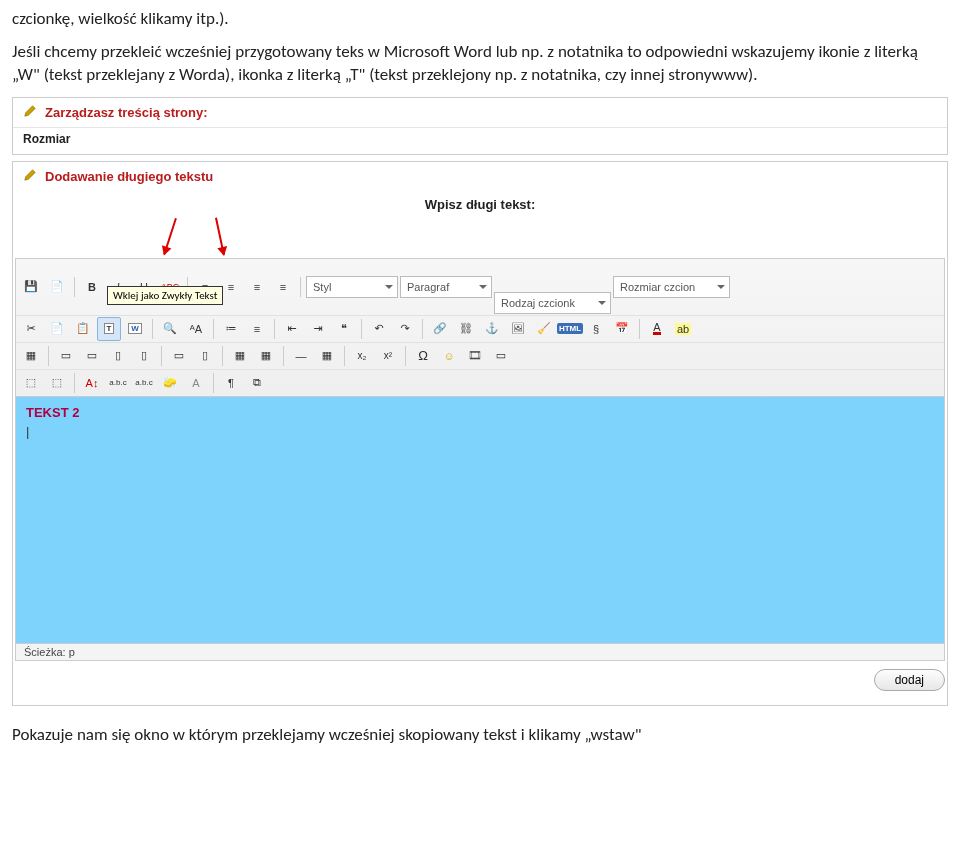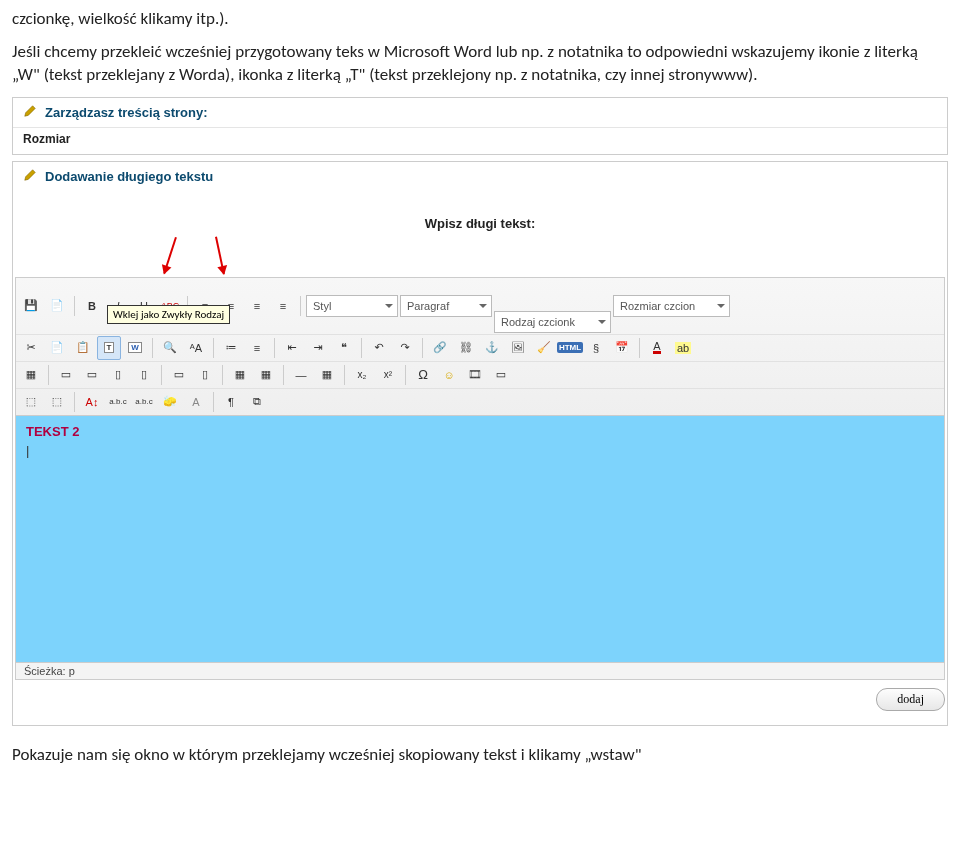--- a/index.html
+++ b/index.html
@@ -19,27 +19,27 @@
     background: #fff;
   }
   .panel-header {
     display: flex;
     align-items: center;
     gap: 8px;
     padding: 6px 10px;
     font-family: Verdana, Arial, sans-serif;
     font-size: 13px;
     font-weight: bold;
-    color: #0c4a6e;
+    color: #b91c1c;
     border-bottom: 1px solid #e5e5e5;
   }
   .panel-body { padding: 4px 10px 8px 10px; font-family: Verdana, Arial, sans-serif; font-size: 12px; }
   .pencil-icon { width: 14px; height: 14px; display: inline-block; }
   .editor-wrap { padding: 2px; }
-  .editor-label { text-align: center; font-weight: bold; font-size: 13px; padding: 4px 0 6px 0; font-family: Verdana, Arial; margin-top: 19px; }
+  .editor-label { text-align: center; font-weight: bold; font-size: 13px; padding: 4px 0 6px 0; font-family: Verdana, Arial; }
   .arrows { position: relative; height: 40px; }
   .arrow {
     position: absolute;
     width: 2px;
     height: 38px;
     background: #d00;
     transform-origin: top left;
   }
   .arrow::after {
     content: "";
@@ -124,21 +124,21 @@
     color: #444;
     font-family: Verdana, Arial;
   }
   .dodaj-row { display: flex; justify-content: flex-end; padding: 8px 0; }
   .dodaj-btn {
     border: 1px solid #aaa;
     border-radius: 11px;
     background: linear-gradient(#fdfdfd,#e7e7e7);
     font-size: 12px;
     padding: 3px 20px;
-    font-family: Liberation Serif, serif;
+    font-family: Liberation Sans, sans-serif;
     cursor: pointer;
   }
   .html-badge {
     font-size: 8px; font-weight: bold; color: #fff;
     background: #3b6fb5; padding: 1px 2px; border-radius: 2px;
   }
   .abc-strike { text-decoration: line-through; color: #c00; font-size: 9px; font-weight: normal;}
   .omega { font-size: 13px; }
   .sub, .sup { font-size: 10px; }
   svg { display: block; }
@@ -303,21 +303,21 @@
           <div class="tb-btn" style="font-size:8px;">a.b.c</div>
           <div class="tb-btn" style="font-size:8px;">a.b.c</div>
           <div class="tb-btn">🧽</div>
           <div class="tb-btn" style="color:#888;">A</div>
           <div class="tb-sep"></div>
           <div class="tb-btn">¶</div>
           <div class="tb-btn">⧉</div>
         </div>
       </div>
 
-      <div class="tooltip-pop" style="left:92px; top:28px;">Wklej jako Zwykły Rodzaj</div>
+      <div class="tooltip-pop" style="left:92px; top:28px;">Wklej jako Zwykły Tekst</div>
 
       <div class="ed-area">
         <div class="line1">TEKST 2</div>
         <div class="line2">|</div>
       </div>
       <div class="status-bar">Ścieżka: p</div>
     </div>
 
     <div class="dodaj-row">
       <button class="dodaj-btn">dodaj</button>

